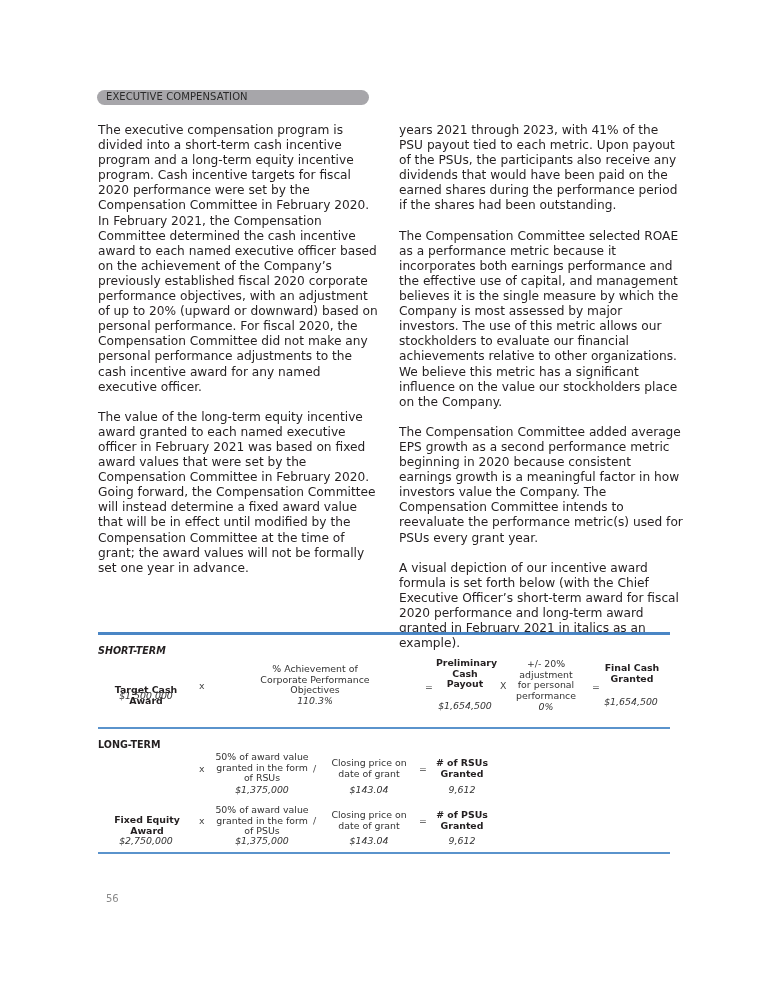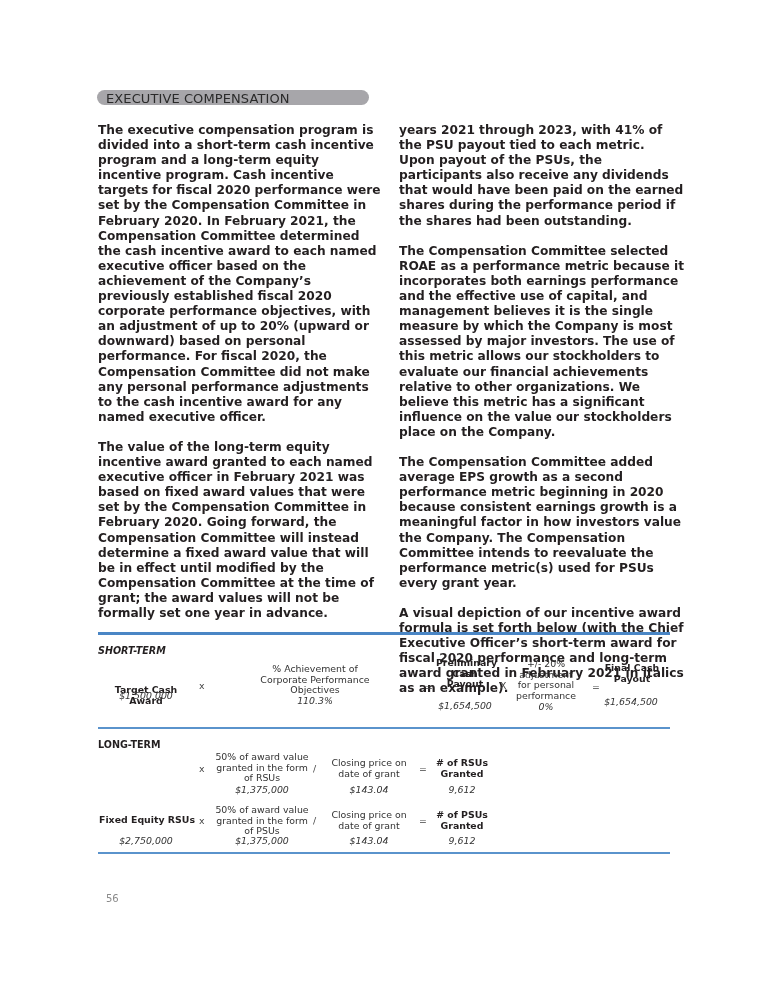--- a/index.html
+++ b/index.html
@@ -1,23 +1,23 @@
 <!DOCTYPE html>
 <html><head>
 <meta charset="utf-8">
 <style>
   html, body { margin: 0; padding: 0; background: #ffffff; }
   body { width: 768px; height: 993px; position: relative; overflow: hidden;
          font-family: "DejaVu Sans", sans-serif; color: #231f20; }
   .section-banner { position: absolute; left: 97px; top: 90px; width: 272px; height: 15px;
          background: #a7a6aa; border-radius: 8px; }
-  .section-banner span { position: absolute; left: 9px; top: 1px; font-size: 13px; color: #2a2a2a;
+  .section-banner span { position: absolute; left: 9px; top: 1px; font-size: 10px; color: #2a2a2a;
          letter-spacing: 0.1px; text-align: right; }
   .col { position: absolute; top: 123px; width: 285px; font-size: 12.2px; line-height: 15.1px; }
-  .col p { margin: 0 0 15.1px 0; font-weight: bold; }
+  .col p { margin: 0 0 15.1px 0; }
   .col-left { left: 98px; }
   .col-right { left: 399px; }
   .rule-thick { position: absolute; left: 98px; width: 572px; height: 3px; background: #4a86c5; top: 632px; }
   .rule { position: absolute; left: 98px; width: 572px; height: 2px; background: #5a93cc; }
   .r1 { top: 727px; } .r2 { top: 852px; }
   .lbl { position: absolute; font-size: 9.6px; font-weight: bold; }
   .cell { position: absolute; font-size: 9.4px; line-height: 10.6px; text-align: center; color: #333; }
   .b { font-weight: bold; color: #231f20; }
   .it { font-style: italic; color: #333; }
   .op { position: absolute; font-size: 9.4px; color: #444; }
@@ -51,21 +51,21 @@
   <div class="op" style="left:199px; top:680px;">x</div>
   <div class="cell" style="left:250px; top:664px; width:130px;">% Achievement of Corporate Performance Objectives</div>
   <div class="cell it" style="left:250px; top:696px; width:130px;">110.3%</div>
   <div class="op" style="left:425px; top:681px;">=</div>
   <div class="cell b" style="left:436px; top:658px; width:58px;">Preliminary Cash Payout</div>
   <div class="cell it" style="left:432px; top:701px; width:66px;">$1,654,500</div>
   <div class="op" style="left:500px; top:680px;">X</div>
   <div class="cell" style="left:512px; top:659px; width:68px;">+/- 20% adjustment for personal performance</div>
   <div class="cell it" style="left:512px; top:702px; width:68px;">0%</div>
   <div class="op" style="left:592px; top:681px;">=</div>
-  <div class="cell b" style="left:604px; top:663px; width:56px;">Final Cash Payout</div>
+  <div class="cell b" style="left:604px; top:663px; width:56px;">Final Cash Granted</div>
   <div class="cell it" style="left:598px; top:697px; width:66px;">$1,654,500</div>
 </div>
 
 <div class="rule r1"></div>
 
 <div>
   <div class="lbl" style="left:98px; top:739px;">LONG-TERM</div>
 
   <div>
     <div class="op" style="left:199px; top:763px;">x</div>
@@ -73,21 +73,21 @@
     <div class="cell it" style="left:214px; top:785px; width:96px;">$1,375,000</div>
     <div class="op" style="left:313px; top:763px;">/</div>
     <div class="cell" style="left:328px; top:758px; width:82px;">Closing price on date of grant</div>
     <div class="cell it" style="left:328px; top:785px; width:82px;">$143.04</div>
     <div class="op" style="left:419px; top:763px;">=</div>
     <div class="cell b" style="left:434px; top:758px; width:56px;text-align:center;"># of RSUs Granted</div>
     <div class="cell it" style="left:434px; top:785px; width:56px;">9,612</div>
   </div>
 
   <div>
-    <div class="cell b" style="left:98px; top:815px; width:98px;">Fixed Equity RSUs</div>
+    <div class="cell b" style="left:98px; top:815px; width:98px;">Fixed Equity Award</div>
     <div class="cell it" style="left:98px; top:836px; width:96px;">$2,750,000</div>
     <div class="op" style="left:199px; top:815px;">x</div>
     <div class="cell" style="left:214px; top:805px; width:96px;">50% of award value granted in the form of PSUs</div>
     <div class="cell it" style="left:214px; top:836px; width:96px;">$1,375,000</div>
     <div class="op" style="left:313px; top:815px;">/</div>
     <div class="cell" style="left:328px; top:810px; width:82px;">Closing price on date of grant</div>
     <div class="cell it" style="left:328px; top:836px; width:82px;">$143.04</div>
     <div class="op" style="left:419px; top:815px;">=</div>
     <div class="cell b" style="left:434px; top:810px; width:56px;"># of PSUs Granted</div>
     <div class="cell it" style="left:434px; top:836px; width:56px;">9,612</div>

